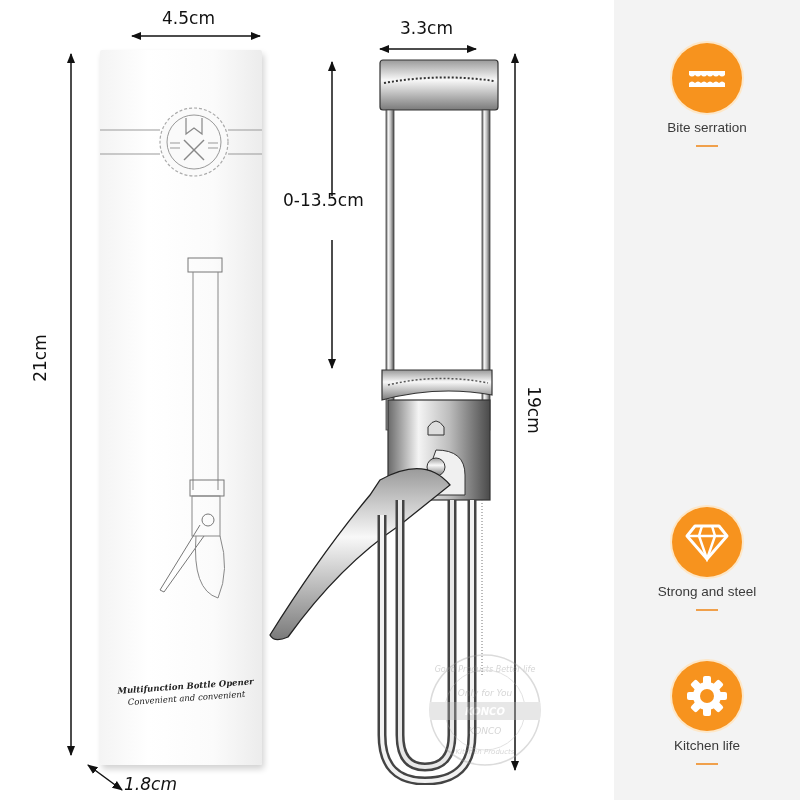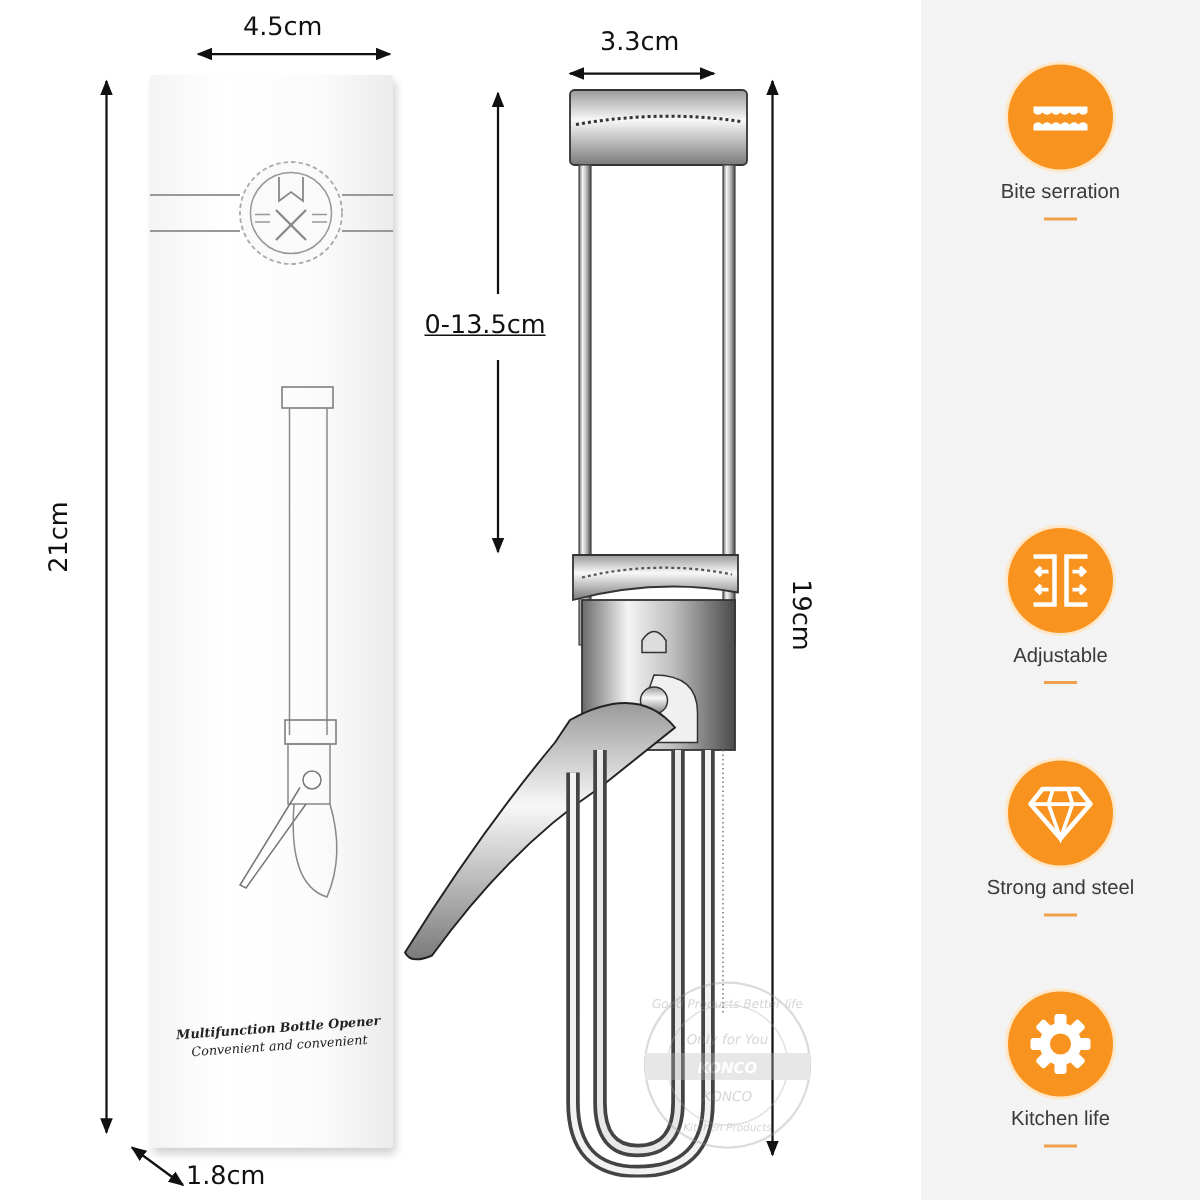--- a/index.html
+++ b/index.html
@@ -51,23 +51,23 @@
     <line x1="380" y1="49" x2="476" y2="49" stroke="#111" stroke-width="1.5" marker-start="url(#ah)" marker-end="url(#ah)"></line>
 
     <line x1="332" y1="62" x2="332" y2="196" stroke="#111" stroke-width="1.5" marker-start="url(#ah)"></line>
     <line x1="332" y1="240" x2="332" y2="368" stroke="#111" stroke-width="1.5" marker-end="url(#ah)"></line>
 
     <line x1="515" y1="54" x2="515" y2="770" stroke="#111" stroke-width="1.5" marker-start="url(#ah)" marker-end="url(#ah)"></line>
   </svg>
 
   <span class="dim-label" style="left:162px;top:8px;">4.5cm</span>
   <span class="dim-label rot-ccw" style="left:16px;top:348px;">21cm</span>
-  <span class="dim-label" style="left:124px;top:774px;">1.8cm</span>
+  <span class="dim-label" style="left:124px;top:774px;font-style:italic;">1.8cm</span>
   <span class="dim-label" style="left:400px;top:18px;">3.3cm</span>
-  <span class="dim-label" style="left:283px;top:207px;text-decoration:underline;">0-13.5cm</span>
+  <span class="dim-label" style="left:283px;top:190px;">0-13.5cm</span>
   <span class="dim-label rot-cw" style="left:510px;top:400px;">19cm</span>
 
   <div class="box">
     <svg width="162" height="715" style="position:absolute;left:0;top:0">
 
       <line x1="0" y1="80" x2="60" y2="80" stroke="#999" stroke-width="1.2"></line>
       <line x1="0" y1="104" x2="60" y2="104" stroke="#999" stroke-width="1.2"></line>
       <line x1="128" y1="80" x2="162" y2="80" stroke="#999" stroke-width="1.2"></line>
       <line x1="128" y1="104" x2="162" y2="104" stroke="#999" stroke-width="1.2"></line>
 
@@ -156,34 +156,20 @@
       <svg width="40" height="30" viewBox="0 0 40 30">
         <path d="M2,8 L38,8 L38,12 Q35,15 32,12 Q29,15 26,12 Q23,15 20,12 Q17,15 14,12 Q11,15 8,12 Q5,15 2,12 Z" fill="#fff"></path>
         <path d="M2,20 Q5,17 8,20 Q11,17 14,20 Q17,17 20,20 Q23,17 26,20 Q29,17 32,20 Q35,17 38,20 L38,24 L2,24 Z" fill="#fff"></path>
       </svg>
     </div>
     <div class="label">Bite serration</div>
     <div class="underline"></div>
   </div>
 
 
-  <div class="feature" style="top:352px;">
-    <div class="circle">
-      <svg width="44" height="40" viewBox="0 0 44 40">
-        <path d="M4,4 L18,4 L18,36 L4,36" fill="none" stroke="#fff" stroke-width="3"></path>
-        <path d="M40,4 L26,4 L26,36 L40,36" fill="none" stroke="#fff" stroke-width="3"></path>
-        <path d="M14,14 L6,14 M9,11 L6,14 L9,17" fill="none" stroke="#fff" stroke-width="2.5"></path>
-        <path d="M14,26 L6,26 M9,23 L6,26 L9,29" fill="none" stroke="#fff" stroke-width="2.5"></path>
-        <path d="M30,14 L38,14 M35,11 L38,14 L35,17" fill="none" stroke="#fff" stroke-width="2.5"></path>
-        <path d="M30,26 L38,26 M35,23 L38,26 L35,29" fill="none" stroke="#fff" stroke-width="2.5"></path>
-      </svg>
-    </div>
-    <div class="label">Adjustable</div>
-    <div class="underline"></div>
-  </div>
 
   <div class="feature" style="top:507px;">
     <div class="circle">
       <svg width="44" height="40" viewBox="0 0 44 40">
         <path d="M10,4 L34,4 L42,14 L22,37 L2,14 Z" fill="none" stroke="#fff" stroke-width="3" stroke-linejoin="round"></path>
         <path d="M2,14 L42,14" stroke="#fff" stroke-width="2.5"></path>
         <path d="M17,4 L14,14 L22,37 L30,14 L27,4" fill="none" stroke="#fff" stroke-width="2.5"></path>
       </svg>
     </div>
     <div class="label">Strong and steel</div>

